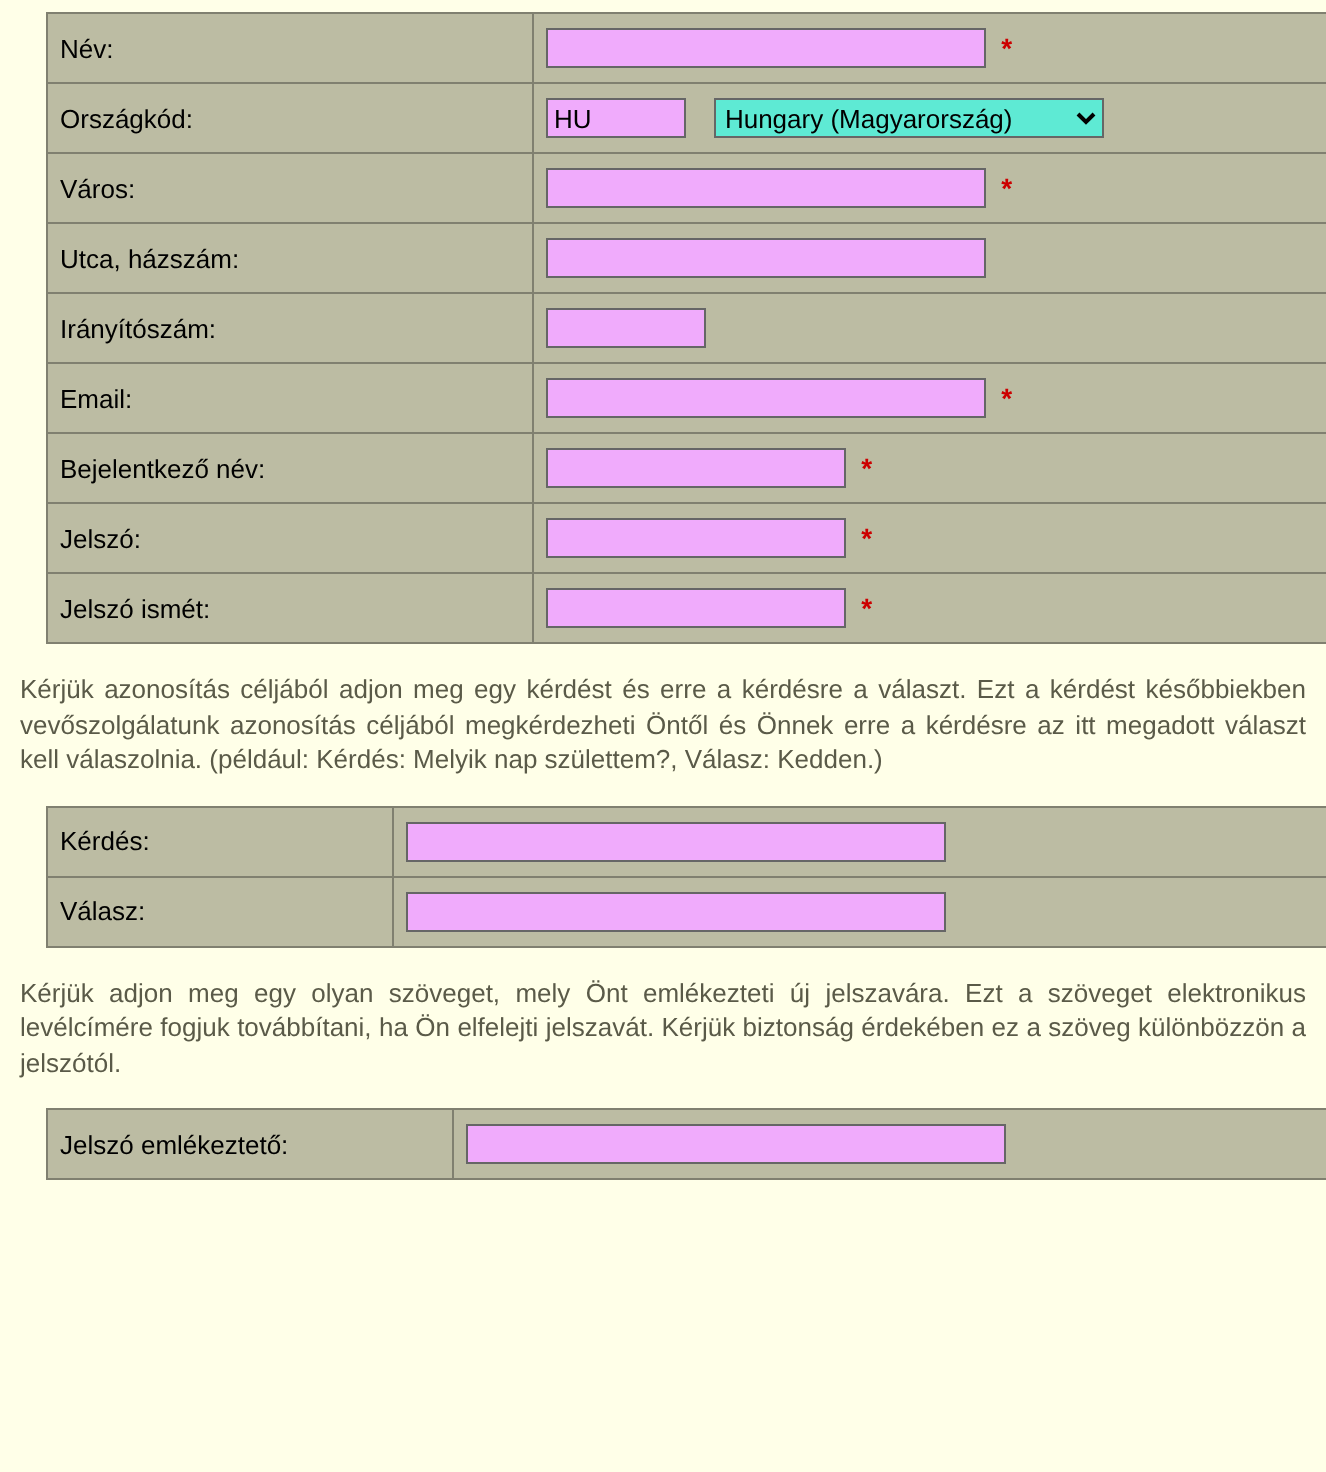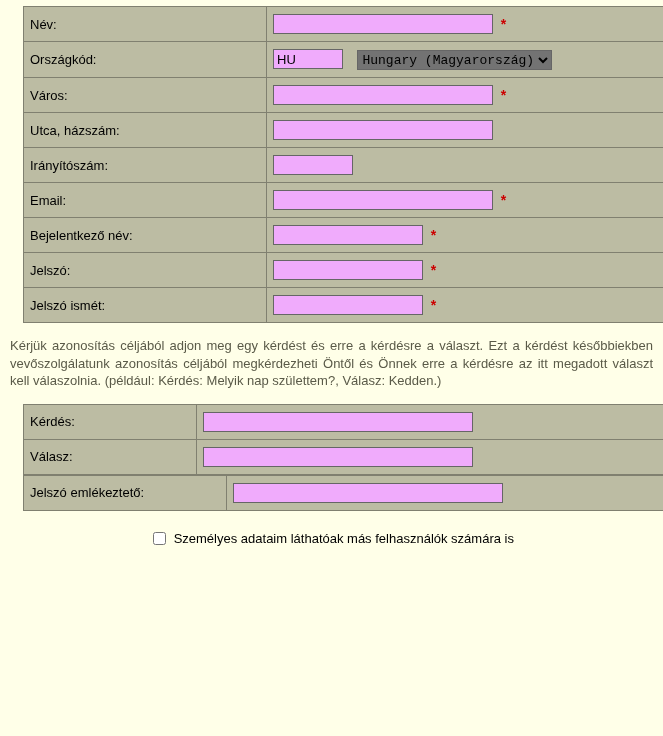--- a/index.html
+++ b/index.html
@@ -44,26 +44,26 @@
     font-family: Arial, Helvetica, sans-serif;
     font-size: 13px;
     height: 20px;
     padding: 1px 3px;
     border: 1px solid #666;
     background: #f0abfc;
     box-sizing: border-box;
     color: #000;
   }
   select {
-    font-family: Liberation Mono, monospace;
+    font-family: Liberation Sans, sans-serif;
     font-size: 13px;
     height: 20px;
     box-sizing: border-box;
     border: 1px solid #666;
-    background: #737373;
+    background: #5eead4;
   }
   .paragraph {
     padding: 14px 4px 14px 4px;
     font-size: 13px;
     color: #5a5a48;
     text-align: justify;
     line-height: 1.35;
   }
 
   table.form2 td.label { width: 160px; }
@@ -172,30 +172,27 @@
     </tr>
     <tr>
       <td class="label">Válasz:</td>
       <td class="field">
         <input type="text" class="w270" value="" style="">
       </td>
     </tr>
   </tbody>
     </table>
 
+  <div class="paragraph">Kérjük adjon meg egy olyan szöveget, mely Önt emlékezteti új jelszavára. Ezt a szöveget elektronikus levélcímére fogjuk továbbítani, ha Ön elfelejti jelszavát. Kérjük biztonság érdekében ez a szöveg különbözzön a jelszótól.</div>
 
   <table class="form form3">
     <tbody>
         <tr>
       <td class="label">Jelszó emlékeztető:</td>
       <td class="field">
         <input type="text" class="w270" value="" style="">
       </td>
     </tr>
   </tbody>
     </table>
 
-  <div class="checkbox-row">
-    <input type="checkbox" style="">
-    <span>Személyes adataim láthatóak más felhasználók számára is</span>
-  </div>
 
 </div>
 
 </body></html>

